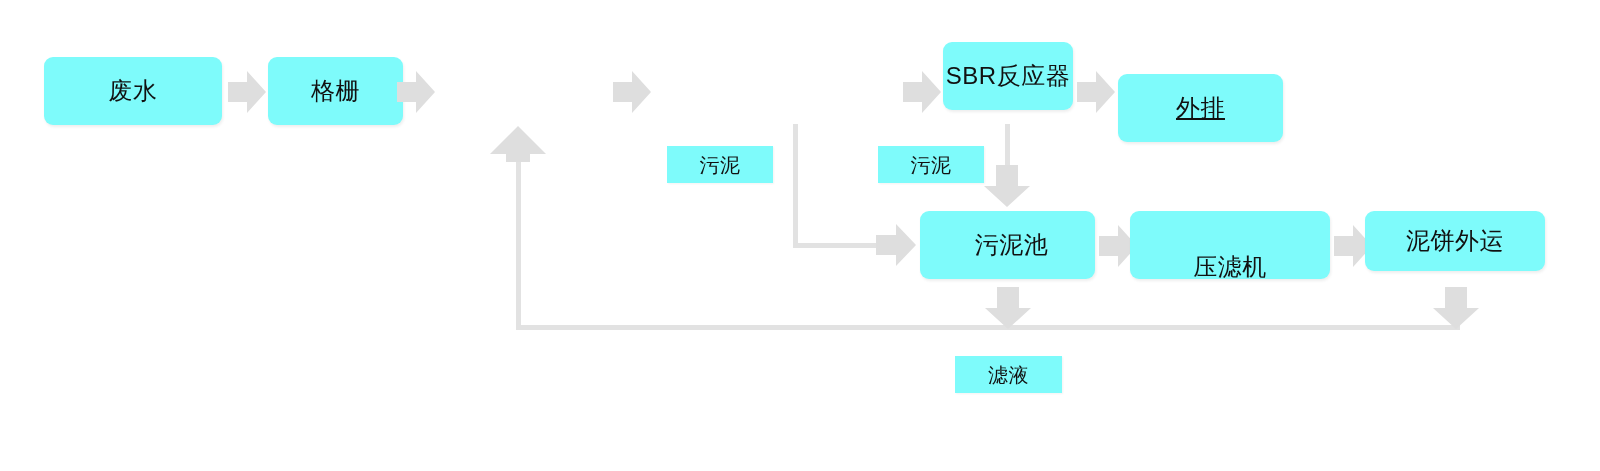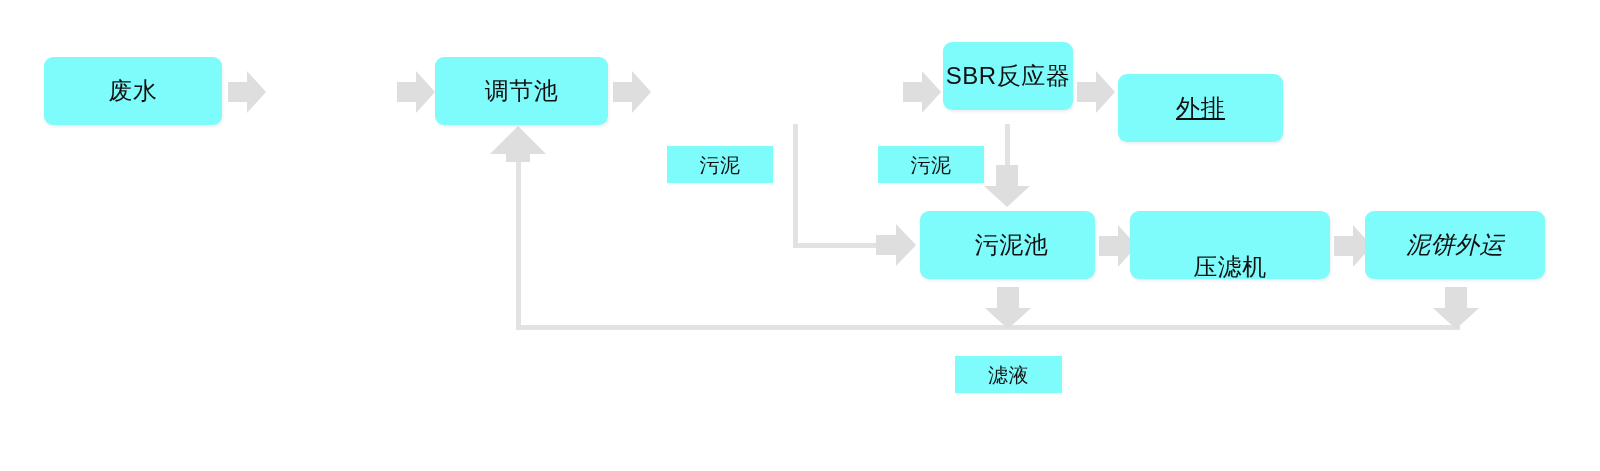--- a/index.html
+++ b/index.html
@@ -68,28 +68,28 @@
   <div class="line-h" style="left:793px; top:243px; width:90px;"></div>
 
   <div class="node" style="left:44px; top:57px; width:178px; height:68px;">
     <span>废水</span>
   </div>
 
   <svg class="glyph" style="left:228px; top:71px;" width="38" height="42" viewBox="0 0 38 42">
     <path d="M0 11 L19 11 L19 0 L38 21 L19 42 L19 31 L0 31 Z"></path>
   </svg>
 
+  <div class="node" style="left:268px; top:57px; width:135px; height:68px;">
+    <span>格栅</span>
+  </div>
 
   <svg class="glyph" style="left:397px; top:71px;" width="38" height="42" viewBox="0 0 38 42">
     <path d="M0 11 L19 11 L19 0 L38 21 L19 42 L19 31 L0 31 Z"></path>
   </svg>
 
-  <div class="node" style="left:435px; top:57px; width:173px; height:68px;">
-    <span>调节池</span>
-  </div>
 
   <svg class="glyph" style="left:613px; top:71px;" width="38" height="42" viewBox="0 0 38 42">
     <path d="M0 11 L19 11 L19 0 L38 21 L19 42 L19 31 L0 31 Z"></path>
   </svg>
 
 
   <svg class="glyph" style="left:903px; top:71px;" width="38" height="42" viewBox="0 0 38 42">
     <path d="M0 11 L19 11 L19 0 L38 21 L19 42 L19 31 L0 31 Z"></path>
   </svg>
 
@@ -131,21 +131,21 @@
   </svg>
 
   <div class="node" style="left:1130px; top:211px; width:200px; height:68px;align-items:flex-end;">
     <span>压滤机</span>
   </div>
 
   <svg class="glyph" style="left:1334px; top:225px;" width="38" height="42" viewBox="0 0 38 42">
     <path d="M0 11 L19 11 L19 0 L38 21 L19 42 L19 31 L0 31 Z"></path>
   </svg>
 
-  <div class="node" style="left:1365px; top:211px; width:180px; height:68px;font-style:italic;">
+  <div class="node" style="left:1365px; top:211px; width:180px; height:60px;">
     <span>泥饼外运</span>
   </div>
 
   <svg class="glyph" style="left:985px; top:287px;" width="46" height="42" viewBox="0 0 46 42">
     <path d="M12 0 L34 0 L34 21 L46 21 L23 42 L0 21 L12 21 Z"></path>
   </svg>
 
   <svg class="glyph" style="left:1433px; top:287px;" width="46" height="42" viewBox="0 0 46 42">
     <path d="M12 0 L34 0 L34 21 L46 21 L23 42 L0 21 L12 21 Z"></path>
   </svg>

